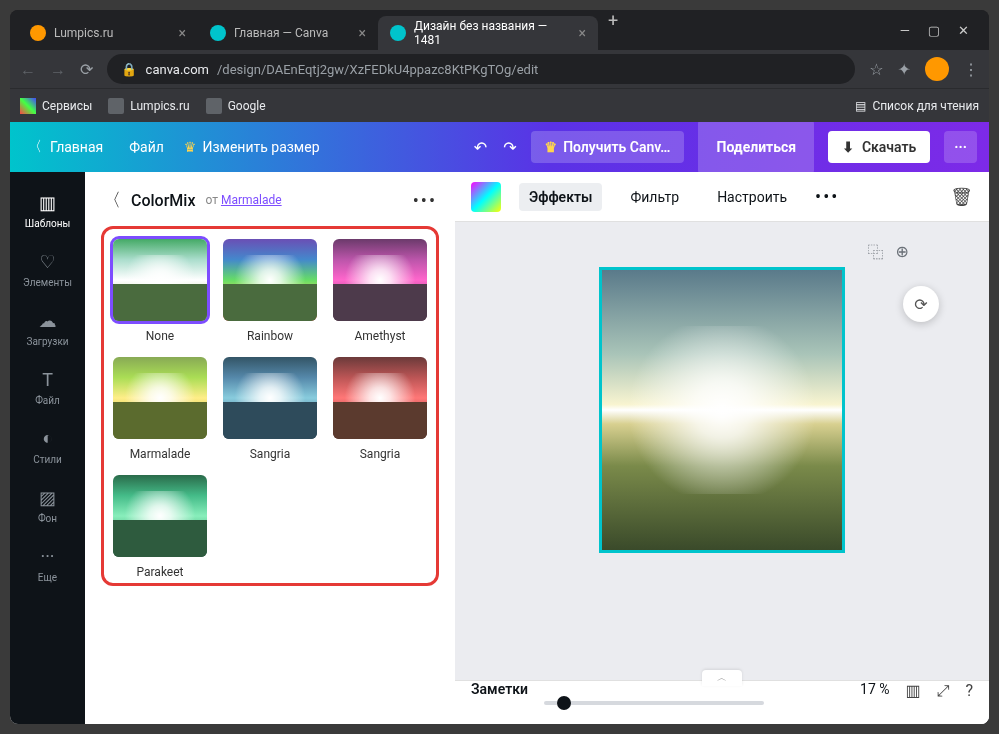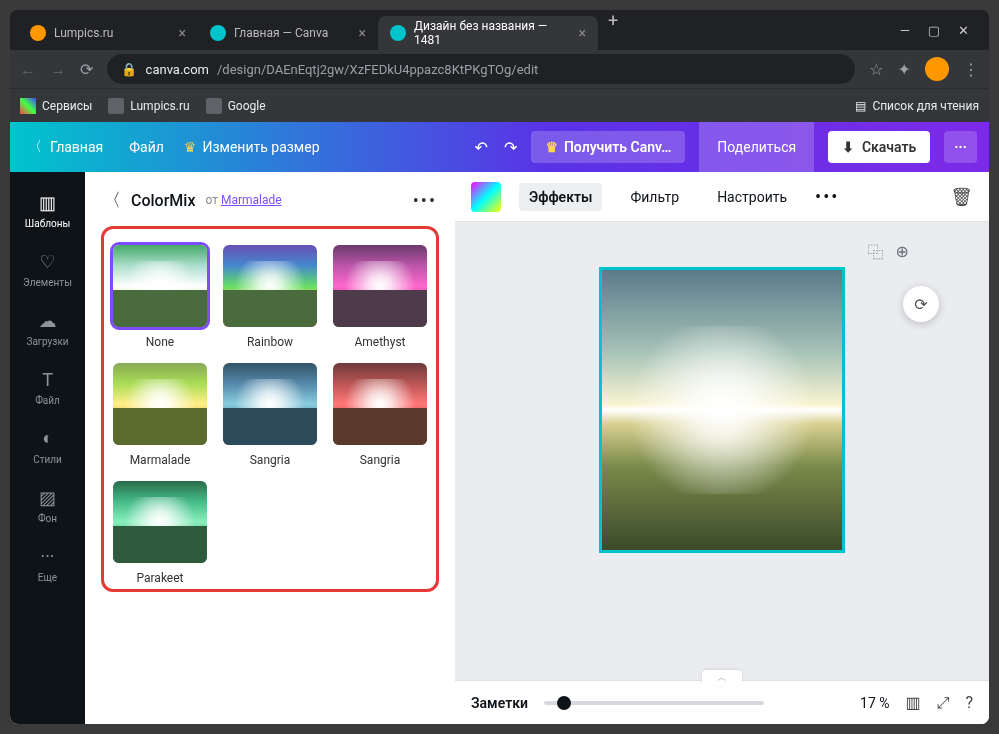--- a/index.html
+++ b/index.html
@@ -30,36 +30,36 @@
 .bm-ico.folder{background:#5f6368;border-radius:2px}
 .readlist{margin-left:auto;color:#e8eaed;font-size:12px;display:flex;align-items:center;gap:6px;cursor:pointer}
 .app{flex:1;display:flex;flex-direction:column;background:#fff;overflow:hidden}
 .topbar{height:50px;background:linear-gradient(90deg,#00c4cc 0%,#5a32e6 55%,#7d2ae8 100%);display:flex;align-items:center;padding:0 12px;gap:14px;color:#fff;font-size:14px}
 .home{display:flex;align-items:center;gap:8px;cursor:pointer;padding:0 6px}
 .tbtn{cursor:pointer;padding:8px 6px}
 .resize{display:flex;align-items:center;gap:6px;cursor:pointer}
 .crown{color:#ffd54f}
 .undoredo{display:flex;gap:16px;font-size:16px}
 .getcanva{background:rgba(255,255,255,0.2);border-radius:4px;padding:8px 14px;display:flex;align-items:center;gap:6px;cursor:pointer;font-weight:600}
-.share{background:rgba(255,255,255,0.2);border-radius:4px;padding:19px 18px;cursor:pointer;font-weight:400}
+.share{background:rgba(255,255,255,0.2);border-radius:4px;padding:19px 18px;cursor:pointer;font-weight:700}
 .download{background:#fff;color:#333;border-radius:4px;padding:8px 14px;display:flex;align-items:center;gap:8px;cursor:pointer;font-weight:600}
 .moremenu{background:rgba(255,255,255,0.18);border-radius:4px;padding:8px 10px;cursor:pointer;font-weight:700}
 .workspace{flex:1;display:flex;overflow:hidden}
 .rail{width:75px;background:#0e1318;display:flex;flex-direction:column;align-items:center;padding-top:8px;gap:0}
 .railitem{display:flex;flex-direction:column;align-items:center;gap:4px;color:#8b939b;font-size:10px;padding:10px 0;width:100%;cursor:pointer}
 .railitem.active{color:#fff}
 .railico{width:24px;height:24px;display:flex;align-items:center;justify-content:center;font-size:18px}
 .panel{width:370px;background:#fff;display:flex;flex-direction:column;padding:16px 12px;position:relative}
 .panelhdr{display:flex;align-items:center;gap:10px;margin-bottom:14px;padding:0 6px}
 .back{font-size:18px;color:#333;cursor:pointer}
 .ptitle{font-size:16px;color:#0e1318;font-weight:500}
 .pfrom{font-size:12px;color:#888}
 .plink{color:#7d4dff;text-decoration:underline}
 .pmore{margin-left:auto;color:#333;cursor:pointer;font-size:18px;letter-spacing:2px}
-.highlight{border:3px solid #e53935;border-radius:12px;padding:16px 8px 4px;margin:0 4px}
+.highlight{border:3px solid #e53935;border-radius:12px;padding:10px 8px 4px;margin:0 4px}
 .fxgrid{display:grid;grid-template-columns:repeat(3,1fr);gap:14px 14px}
 .fxitem{display:flex;flex-direction:column;align-items:center;gap:8px;cursor:pointer}
 .fxthumb{width:94px;height:82px;border-radius:6px;position:relative;overflow:hidden}
 .fxthumb.sel{outline:3px solid #7d4dff;outline-offset:0}
 .fxlabel{font-size:12px;color:#333}
 .sun{position:absolute;inset:0;display:flex;align-items:center;justify-content:center}
 .sun::before{content:"";position:absolute;width:140%;height:60%;top:20%;left:-20%;background:radial-gradient(circle at center,#fff 0%,rgba(255,255,255,0.8) 15%,transparent 50%)}
 .ground{position:absolute;bottom:0;left:0;right:0;height:45%}
 .canvas{flex:1;background:#ebecf0;display:flex;flex-direction:column;overflow:hidden}
 .ctoolbar{height:50px;background:#fff;border-bottom:1px solid #e0e0e0;display:flex;align-items:center;padding:0 16px;gap:18px;font-size:14px;color:#0e1318}
@@ -67,21 +67,21 @@
 .cbtn{cursor:pointer;padding:6px 10px;border-radius:4px}
 .cbtn.active{background:#eceef1;font-weight:600}
 .cmore{cursor:pointer;font-size:18px;letter-spacing:2px}
 .trash{margin-left:auto;cursor:pointer;font-size:18px;color:#444}
 .stage{flex:1;display:flex;flex-direction:column;align-items:center;padding:20px;overflow:auto;position:relative}
 .pageacts{align-self:flex-end;display:flex;gap:12px;color:#6b7178;font-size:16px;margin-bottom:8px;margin-right:60px}
 .pageacts span{cursor:pointer}
 .page{width:240px;height:280px;outline:3px solid #00c4cc;position:relative;overflow:hidden}
 .rotatebtn{position:absolute;right:50px;top:64px;width:36px;height:36px;border-radius:50%;background:#fff;box-shadow:0 2px 8px rgba(0,0,0,0.2);display:flex;align-items:center;justify-content:center;cursor:pointer;color:#555}
 .addpage{margin-top:16px;background:#fff;border-radius:4px;padding:10px 28px;font-size:14px;color:#0e1318;cursor:pointer;box-shadow:0 1px 4px rgba(0,0,0,0.1)}
-.footer{height:44px;background:#fff;border-top:1px solid #e0e0e0;display:flex;align-items:center;padding:0 16px;gap:16px;font-size:14px;color:#0e1318}
+.footer{height:44px;background:#fff;border-top:1px solid #e0e0e0;display:flex;padding:0 16px;gap:16px;font-size:14px;color:#0e1318}
 .notes{font-weight:600;cursor:pointer}
 .zslider{flex:1;display:flex;align-items:center;gap:8px}
 .ztrack{flex:1;height:4px;background:#d6d9de;border-radius:2px;position:relative;max-width:220px}
 .zthumb{position:absolute;left:6%;top:-5px;width:14px;height:14px;border-radius:50%;background:#0e1318}
 .zoompct{margin-left:auto}
 .fbtn{cursor:pointer;font-size:16px;color:#444}
 .collapse{position:absolute;left:50%;top:-10px;transform:translateX(-50%);width:40px;height:16px;background:#fff;border-radius:4px 4px 0 0;display:flex;align-items:center;justify-content:center;color:#888;font-size:10px;cursor:pointer;box-shadow:0 -1px 3px rgba(0,0,0,0.1)}
 .footerwrap{position:relative}
 </style>
 </head>

